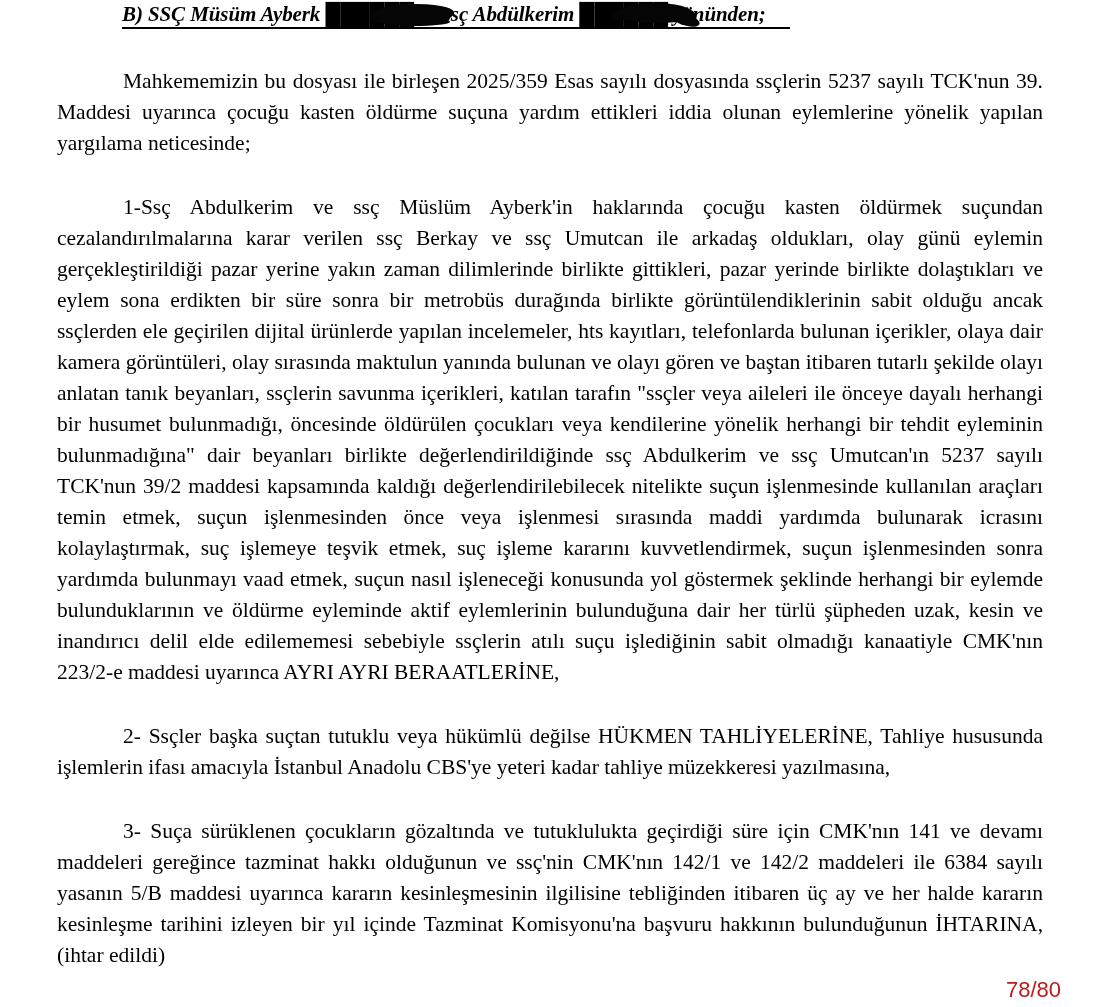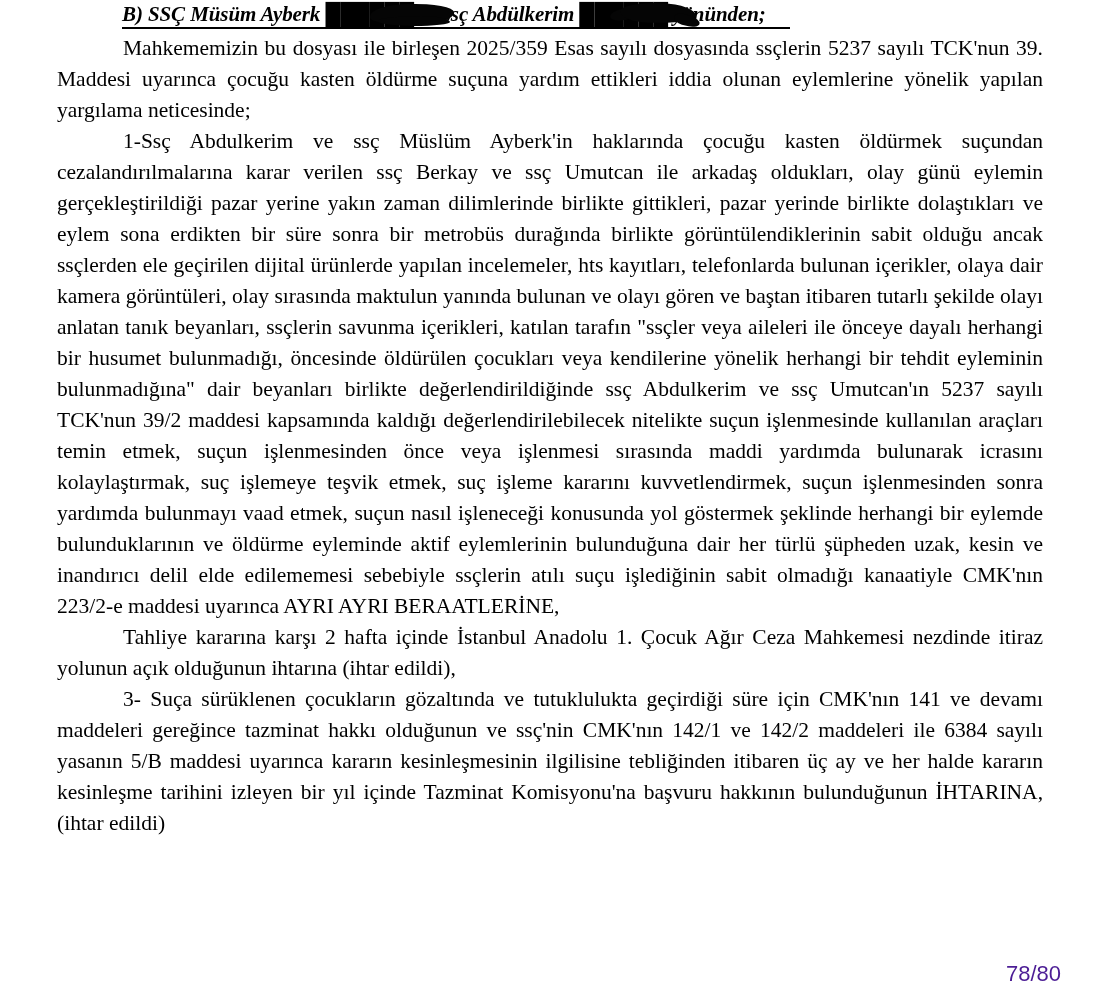--- a/index.html
+++ b/index.html
@@ -103,32 +103,33 @@
     margin: 0;
     font-size: 21.5px;
     line-height: 31px;
     text-align: justify;
     text-justify: inter-word;
     -webkit-hyphens: none;
     hyphens: none;
   }
   p.para.indent {
     text-indent: 66px;
+    margin-top: 33px;
   }
   .b { font-weight: normal; }
 
   
   .page-number {
     position: absolute;
     right: 52px;
-    bottom: 20px;
+    bottom: 4px;
     font-family: "Liberation Sans", "DejaVu Sans", sans-serif;
     font-size: 22px;
     line-height: 26px;
-    color: #4c1d95;
+    color: #b91c1c;
   }
 </style>
 </head>
 <body>
 
 <div class="page">
 
   <div class="heading-wrap">
     <div class="heading">B) SSÇ Müsüm Ayberk ██████ ve ssç Abdülkerim ██████ yönünden;</div>
     <div class="heading-rule"></div>
@@ -138,22 +139,22 @@
     <div class="redaction r2"></div>
     <div class="redaction r2c"></div>
   </div>
 
   <div class="body-block">
 
     <p class="para indent"><span>Mahkememizin bu dosyası ile birleşen  2025/359 Esas sayılı dosyasında ssçlerin 5237 sayılı TCK'nun 39. Maddesi uyarınca çocuğu kasten öldürme suçuna yardım ettikleri iddia olunan eylemlerine yönelik yapılan yargılama neticesinde;</span></p>
 
     <p class="para indent"><span>1-Ssç Abdulkerim ve ssç Müslüm Ayberk'in haklarında çocuğu kasten öldürmek suçundan cezalandırılmalarına karar verilen ssç Berkay ve ssç Umutcan ile arkadaş oldukları, olay günü eylemin gerçekleştirildiği pazar yerine yakın zaman dilimlerinde birlikte gittikleri, pazar yerinde birlikte dolaştıkları ve eylem sona erdikten bir süre sonra bir metrobüs durağında birlikte görüntülendiklerinin sabit olduğu ancak  ssçlerden ele geçirilen dijital ürünlerde yapılan incelemeler, hts kayıtları, telefonlarda bulunan içerikler, olaya dair kamera görüntüleri, olay sırasında maktulun yanında bulunan ve olayı  gören ve baştan itibaren tutarlı şekilde olayı anlatan tanık beyanları, ssçlerin savunma içerikleri, katılan tarafın "ssçler veya aileleri ile önceye dayalı herhangi bir husumet bulunmadığı, öncesinde öldürülen çocukları veya kendilerine yönelik herhangi bir tehdit eyleminin bulunmadığına" dair beyanları birlikte değerlendirildiğinde ssç Abdulkerim ve ssç Umutcan'ın 5237 sayılı TCK'nun 39/2 maddesi kapsamında kaldığı değerlendirilebilecek nitelikte suçun işlenmesinde kullanılan araçları temin etmek, suçun işlenmesinden önce veya işlenmesi sırasında maddi yardımda bulunarak icrasını kolaylaştırmak, suç işlemeye teşvik etmek, suç işleme kararını kuvvetlendirmek, suçun işlenmesinden sonra yardımda bulunmayı vaad etmek, suçun nasıl işleneceği konusunda yol göstermek şeklinde herhangi bir eylemde bulunduklarının ve öldürme eyleminde aktif eylemlerinin bulunduğuna dair her türlü şüpheden uzak, kesin ve inandırıcı delil elde edilememesi sebebiyle ssçlerin atılı suçu işlediğinin sabit olmadığı kanaatiyle CMK'nın 223/2-e maddesi uyarınca </span><span class="b">AYRI AYRI BERAATLERİNE,</span></p>
 
+    <p class="para indent"><span class="b">2-</span><span> Ssçler başka suçtan tutuklu veya hükümlü  değilse </span><span class="b">HÜKMEN TAHLİYELERİNE,</span><span> Tahliye hususunda işlemlerin ifası amacıyla İstanbul Anadolu CBS'ye yeteri kadar tahliye müzekkeresi yazılmasına,</span></p>
 
-    <p class="para indent"><span>Tahliye kararına karşı 2 hafta içinde İstanbul Anadolu 1. Çocuk Ağır Ceza Mahkemesi nezdinde itiraz yolunun açık olduğunun ihtarına (ihtar edildi),</span></p>
 
     <p class="para indent"><span class="b">3-</span><span> Suça sürüklenen çocukların gözaltında ve tutuklulukta geçirdiği süre için CMK'nın 141 ve devamı maddeleri gereğince tazminat hakkı olduğunun ve ssç'nin CMK'nın 142/1 ve 142/2 maddeleri ile 6384 sayılı yasanın 5/B maddesi uyarınca kararın kesinleşmesinin ilgilisine tebliğinden itibaren üç ay ve her halde kararın kesinleşme tarihini izleyen bir yıl içinde Tazminat Komisyonu'na başvuru hakkının bulunduğunun </span><span class="b">İHTARINA</span><span>, (ihtar edildi)</span></p>
 
   </div>
 
   <div class="page-number">78/80</div>
 
 </div>
 
 </body></html>

